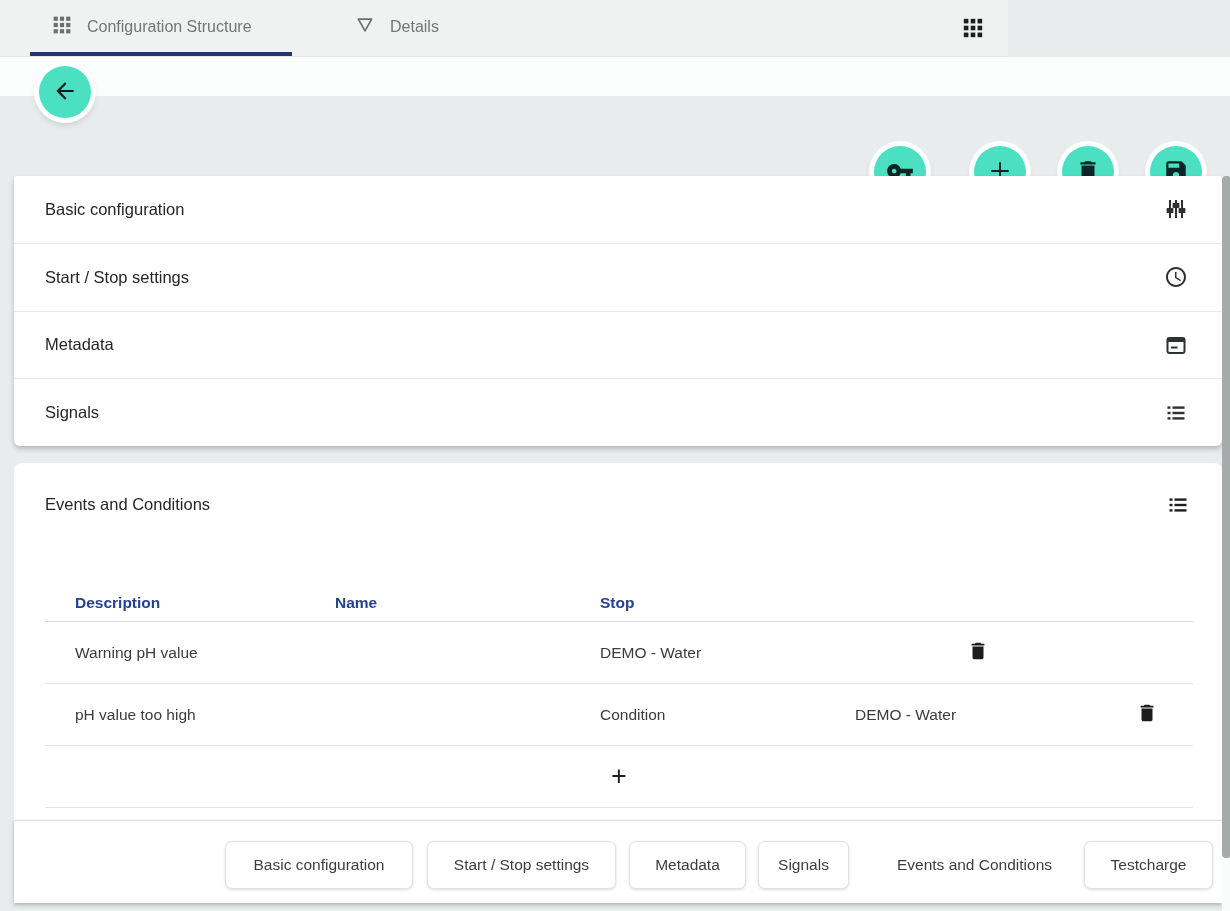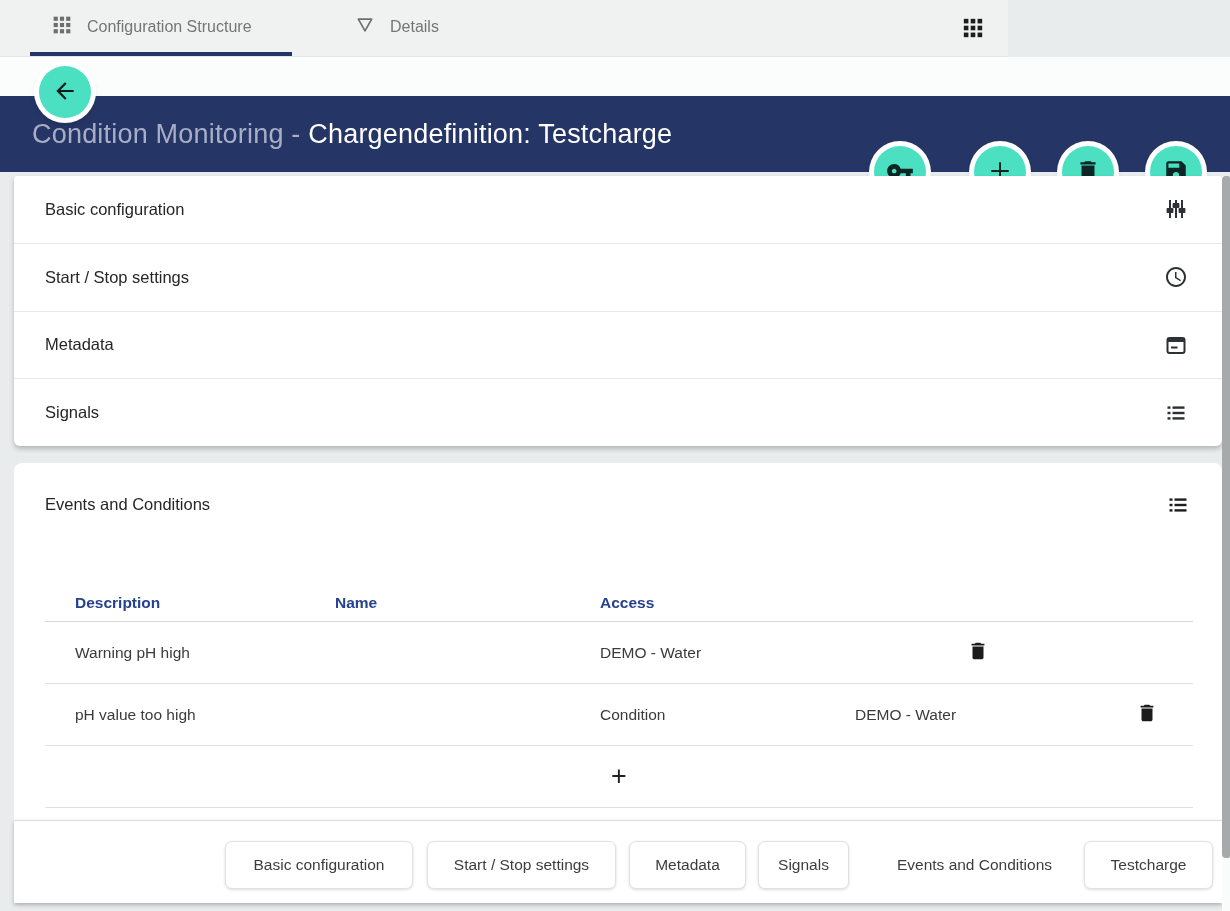--- a/index.html
+++ b/index.html
@@ -117,25 +117,20 @@
             <rect x="17" y="9.5" width="5" height="5"></rect>
             <rect x="2" y="17" width="5" height="5"></rect>
             <rect x="9.5" y="17" width="5" height="5"></rect>
             <rect x="17" y="17" width="5" height="5"></rect>
           </svg>
       </span>
     </button>
   </div>
 
   <div class="backstrip"></div>
-  <div class="appheader">
-    <div class="title">
-      <span class="t-gray">Condition Monitoring - </span><span class="t-white">Chargendefinition: Testcharge</span>
-    </div>
-  </div>
 
   <button class="fab back-fab">
     <span>
       <svg width="26" height="26" viewBox="0 0 24 24" fill="#101c1c">
           <path d="M20 11H7.83l5.59-5.59L12 4l-8 8 8 8 1.41-1.41L7.83 13H20v-2z"></path>
         </svg>
     </span>
   </button>
   <button class="fab fab-key">
     <span>
@@ -224,25 +219,25 @@
           <rect x="8.5" y="10.8" width="12" height="2.4"></rect>
           <rect x="3.5" y="16.2" width="3" height="2.4"></rect>
           <rect x="8.5" y="16.2" width="12" height="2.4"></rect>
         </svg>
     </button>
 
     <div class="etable">
       <div class="trow trow-head">
         <span class="th">Description</span>
         <span class="th">Name</span>
-        <span class="th">Access</span>
+        <span class="th">Stop</span>
         <span class="th"></span>
       </div>
       <div class="trow trow-data">
-        <span class="td">Warning pH high</span>
+        <span class="td">Warning pH value</span>
         <span class="td"></span>
         <span class="td">DEMO - Water</span>
         <button class="row-del">
           <span>
             <svg width="22" height="22" viewBox="0 0 24 24" fill="#1c1c1c">
                 <path d="M6 19c0 1.1.9 2 2 2h8c1.1 0 2-.9 2-2V7H6v12zM19 4h-3.5l-1-1h-5l-1 1H5v2h14V4z"></path>
               </svg>
           </span>
         </button>
       </div>

